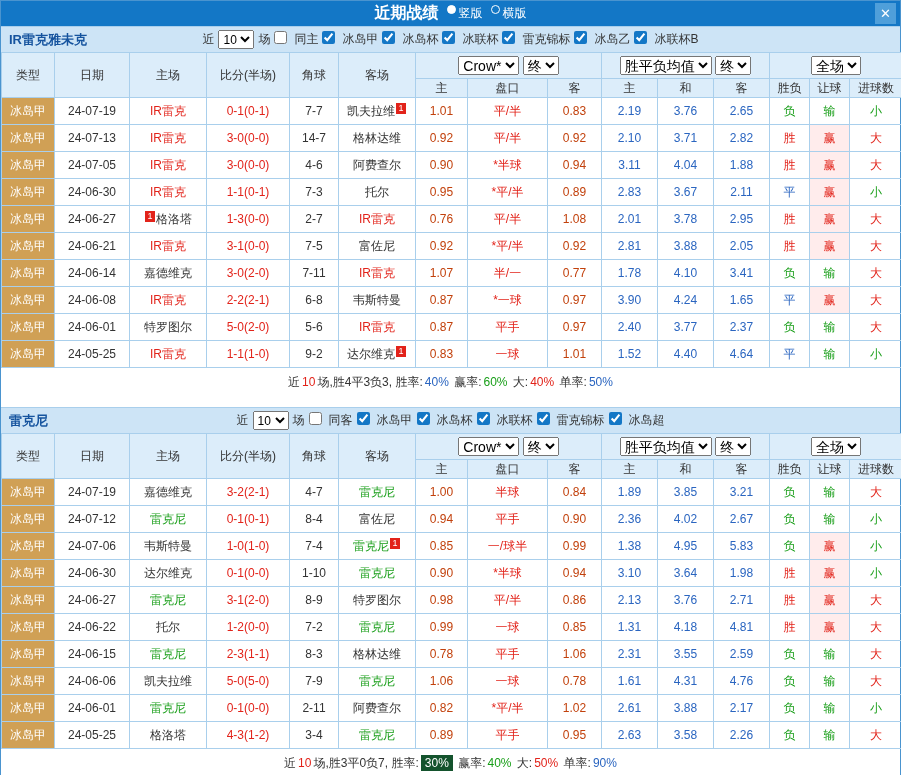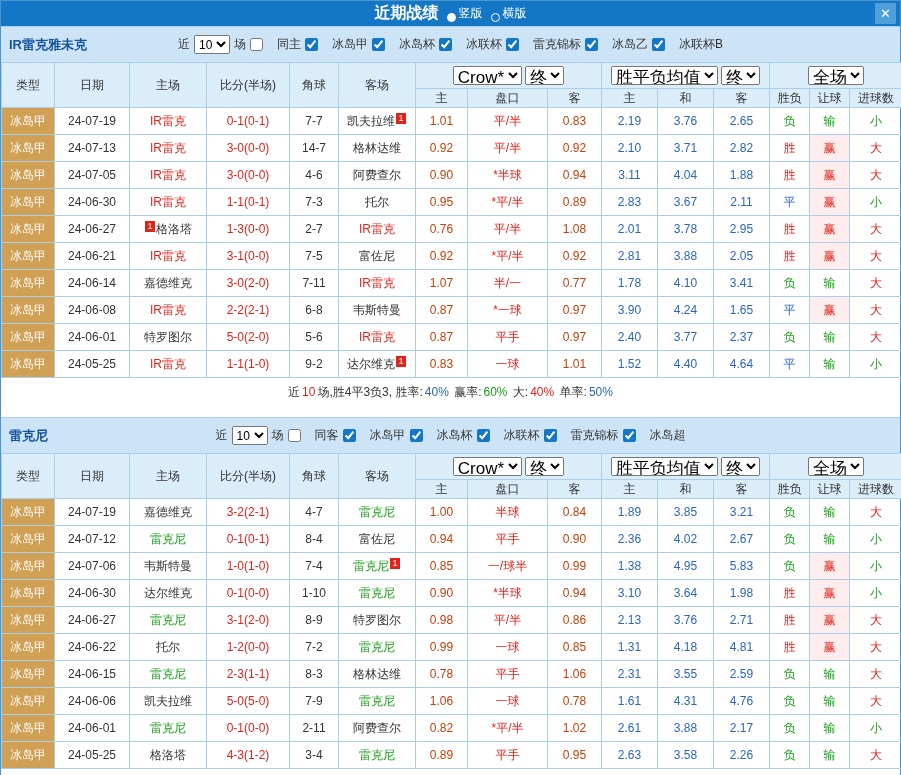--- a/index.html
+++ b/index.html
@@ -10,50 +10,50 @@
   }
   .window { width:901px; border:1px solid #4a94cf; background:#fff; }
 
   
   .titlebar {
     height:25px; background:#1377c6; color:#fff;
     display:flex; align-items:center; justify-content:center; gap:8px;
     position:relative;
   }
   .titlebar .title { font-weight:bold; font-size:16px; }
-  .radio { display:inline-flex; align-items:flex-end; gap:3px; cursor:pointer; }
+  .radio { display:inline-flex; align-items:flex-start; gap:3px; cursor:pointer; }
   .rb { width:9px; height:9px; border:1px solid #fff; border-radius:50%; display:inline-block; }
   .rb.on { background:#fff; }
   .close {
     position:absolute; right:4px; top:2px; width:21px; height:21px;
     background:#4f9fda; color:#fff; text-align:center; line-height:21px;
     font-size:13px; cursor:pointer;
   }
 
   
   .sec-head {
-    height:36px; background:#cde4f6; border-top:1px solid #a9cfec;
+    height:26px; background:#cde4f6; border-top:1px solid #a9cfec;
     display:flex; align-items:center; justify-content:center; position:relative;
   }
   .team { position:absolute; left:8px; color:#15539e; font-weight:bold; font-size:13px; }
   .filters { display:flex; align-items:center; gap:4px; }
   .filters select { height:19px; font-size:12px; }
-  .chk { display:inline-flex; align-items:center; gap:14px; cursor:pointer; white-space:nowrap; }
+  .chk { display:inline-flex; gap:7px; cursor:pointer; white-space:nowrap; }
   .chk input { width:13px; height:13px; accent-color:#1377c6; }
 
   
   table { width:100%; border-collapse:collapse; table-layout:fixed; }
   th, td {
     border:1px solid #a9cfec; text-align:center; font-size:12px;
     white-space:nowrap; overflow:hidden; height:27px; font-weight:normal;
   }
   thead th { background:#dcedfa; color:#333; }
   .hrow1 th { height:26px; }
   .hrow2 th { height:19px; }
-  thead select { height:19px; font-size:17px; max-width:96%; }
+  thead select { height:19px; font-size:14px; max-width:96%; }
   td.c-type { background:#d0a055; color:#fff; }
 
   .t-red   { color:#e2231a; }
   .t-green { color:#189e18; }
   .t-blue  { color:#2a65c0; }
   .odds    { color:#c2410c; }
   .avg     { color:#2a65c0; }
   .hl-win  { background:#ffecec; }
 
   .badge {

